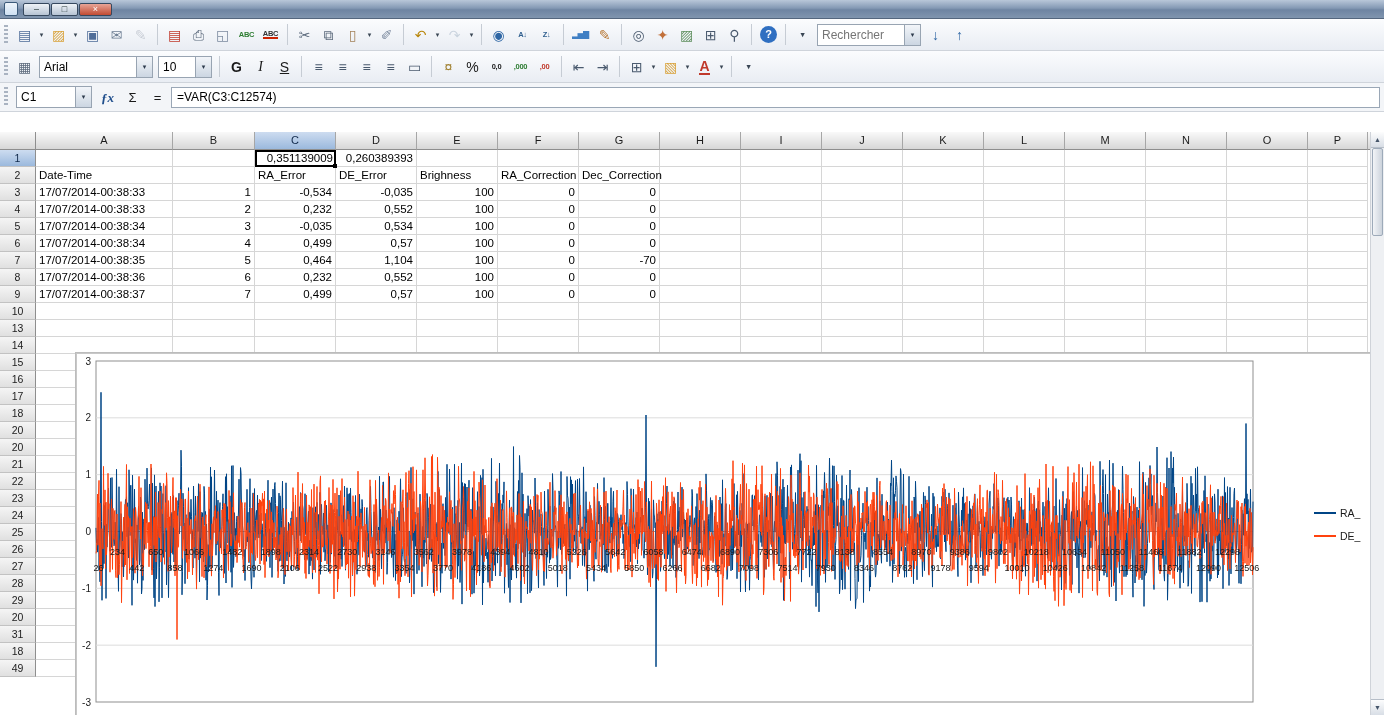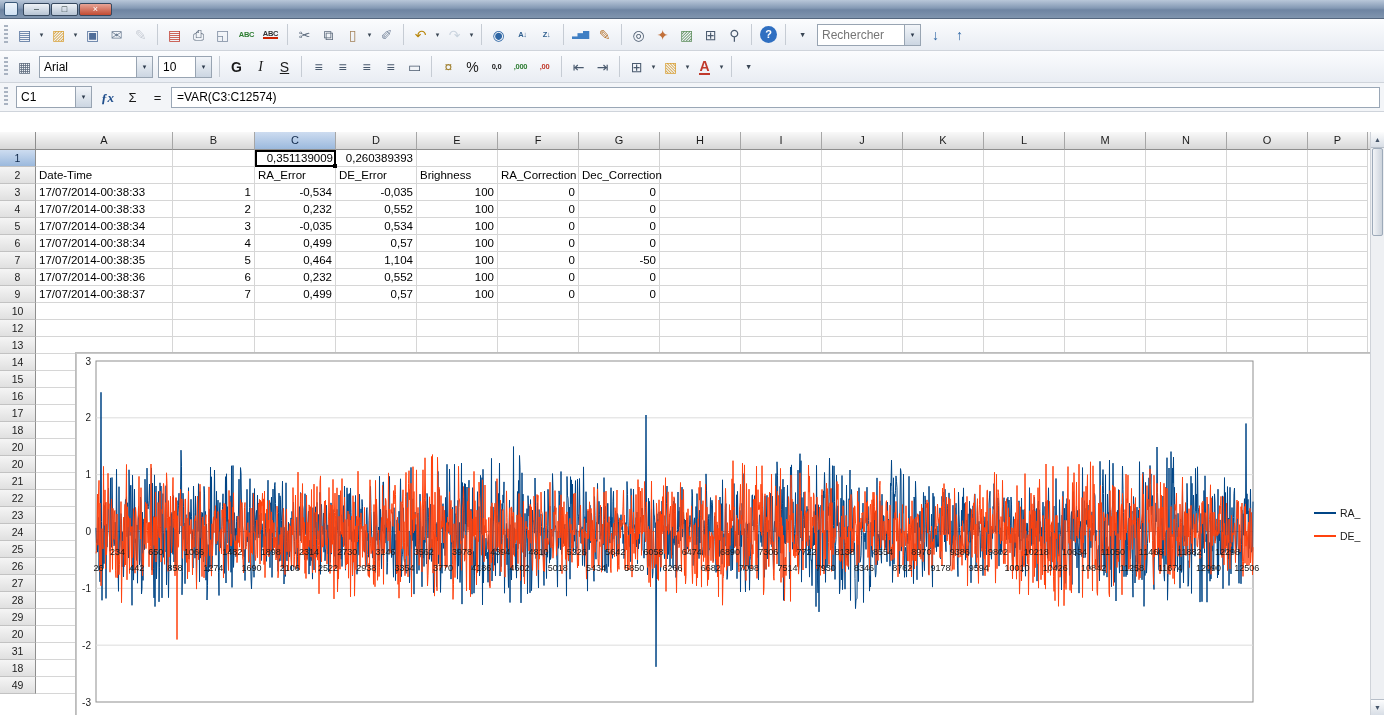--- a/index.html
+++ b/index.html
@@ -432,21 +432,21 @@
           <div class="cell" style="width: 60px;"></div>
         </div>
         <div class="row">
           <div class="rowh">7</div>
           <div class="cell" style="width: 137px;">17/07/2014-00:38:35</div>
           <div class="cell num" style="width: 82px;">5</div>
           <div class="cell num" style="width: 81px;">0,464</div>
           <div class="cell num" style="width: 81px;">1,104</div>
           <div class="cell num" style="width: 81px;">100</div>
           <div class="cell num" style="width: 81px;">0</div>
-          <div class="cell num" style="width: 81px;">-50</div>
+          <div class="cell num" style="width: 81px;">-70</div>
           <div class="cell" style="width: 81px;"></div>
           <div class="cell" style="width: 81px;"></div>
           <div class="cell" style="width: 81px;"></div>
           <div class="cell" style="width: 81px;"></div>
           <div class="cell" style="width: 81px;"></div>
           <div class="cell" style="width: 81px;"></div>
           <div class="cell" style="width: 81px;"></div>
           <div class="cell" style="width: 81px;"></div>
           <div class="cell" style="width: 60px;"></div>
         </div>
@@ -483,39 +483,20 @@
           <div class="cell" style="width: 81px;"></div>
           <div class="cell" style="width: 81px;"></div>
           <div class="cell" style="width: 81px;"></div>
           <div class="cell" style="width: 81px;"></div>
           <div class="cell" style="width: 81px;"></div>
           <div class="cell" style="width: 81px;"></div>
           <div class="cell" style="width: 60px;"></div>
         </div>
         <div class="row">
           <div class="rowh">10</div>
-          <div class="cell" style="width: 137px;"></div>
-          <div class="cell" style="width: 82px;"></div>
-          <div class="cell" style="width: 81px;"></div>
-          <div class="cell" style="width: 81px;"></div>
-          <div class="cell" style="width: 81px;"></div>
-          <div class="cell" style="width: 81px;"></div>
-          <div class="cell" style="width: 81px;"></div>
-          <div class="cell" style="width: 81px;"></div>
-          <div class="cell" style="width: 81px;"></div>
-          <div class="cell" style="width: 81px;"></div>
-          <div class="cell" style="width: 81px;"></div>
-          <div class="cell" style="width: 81px;"></div>
-          <div class="cell" style="width: 81px;"></div>
-          <div class="cell" style="width: 81px;"></div>
-          <div class="cell" style="width: 81px;"></div>
-          <div class="cell" style="width: 60px;"></div>
-        </div>
-        <div class="row">
-          <div class="rowh">12</div>
           <div class="cell" style="width: 137px;"></div>
           <div class="cell" style="width: 82px;"></div>
           <div class="cell" style="width: 81px;"></div>
           <div class="cell" style="width: 81px;"></div>
           <div class="cell" style="width: 81px;"></div>
           <div class="cell" style="width: 81px;"></div>
           <div class="cell" style="width: 81px;"></div>
           <div class="cell" style="width: 81px;"></div>
           <div class="cell" style="width: 81px;"></div>
           <div class="cell" style="width: 81px;"></div>

